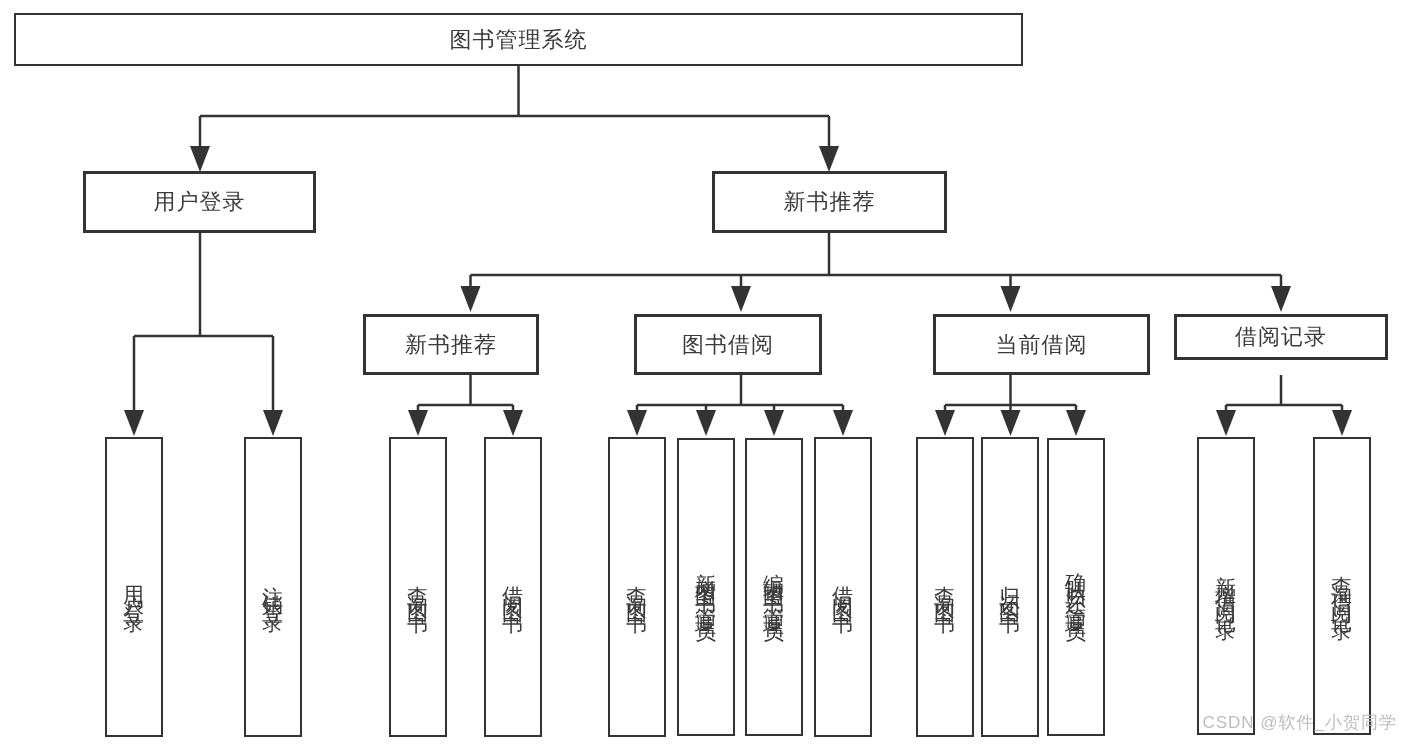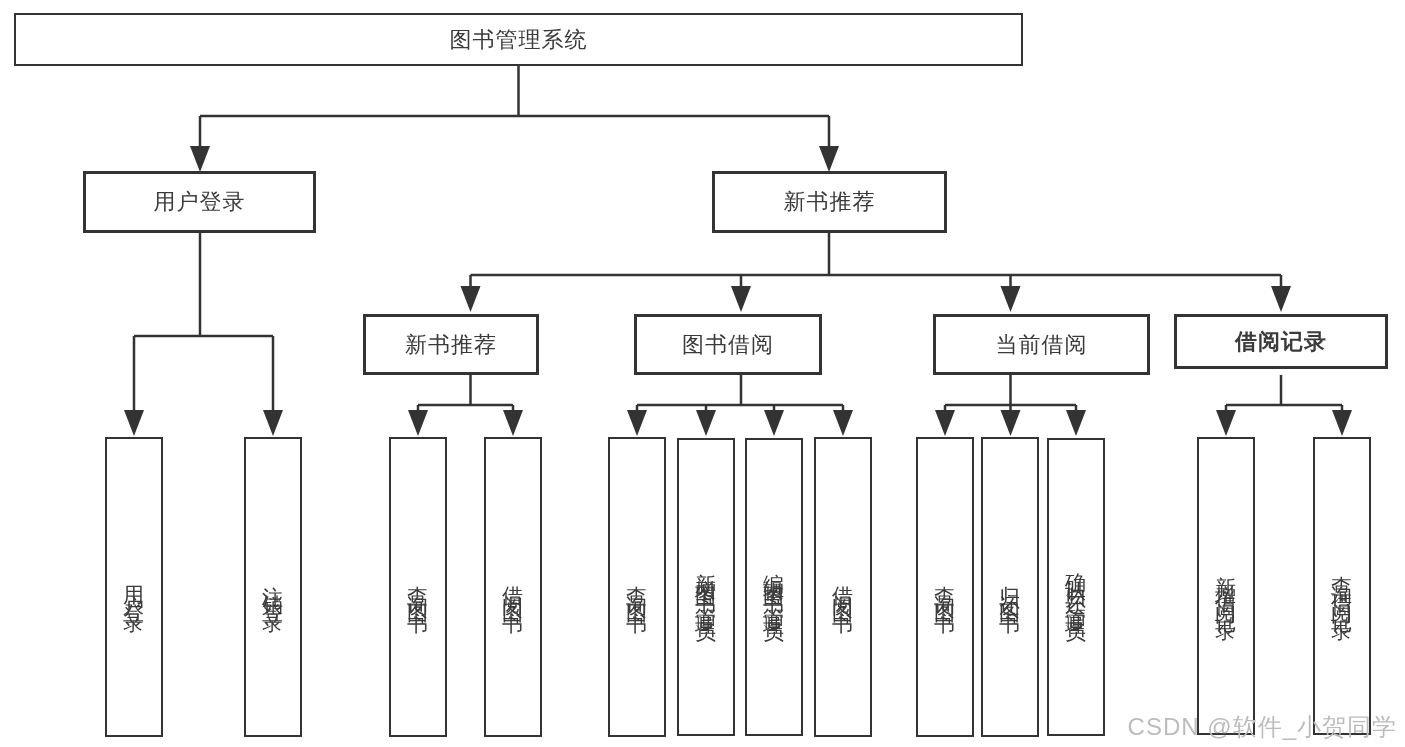--- a/index.html
+++ b/index.html
@@ -34,21 +34,21 @@
     text-orientation: upright;
     font-size: 21px;
     line-height: 1;
     letter-spacing: 9px;
     color: #3a3a3a;
   }
   .watermark {
     position: absolute;
     right: 8px;
     top: 711px;
-    font-size: 24px;
+    font-size: 17px;
     letter-spacing: 1px;
     color: #bcbcbc;
     white-space: nowrap;
   }
 </style>
 </head>
 <body>
 
 <div class="canvas">
 
@@ -108,21 +108,21 @@
 
   <div class="box h-box" style="left:363px; top:314px; width:176px; height:61px;">
     <span>新书推荐</span>
   </div>
   <div class="box h-box" style="left:634px; top:314px; width:188px; height:61px;">
     <span>图书借阅</span>
   </div>
   <div class="box h-box" style="left:902px; top:314px; width:217px; height:61px;margin-left:31px;">
     <span>当前借阅</span>
   </div>
-  <div class="box h-box" style="left:1174px; top:314px; width:214px; height:55px;font-weight:bold;">
+  <div class="box h-box" style="left:1174px; top:314px; width:214px; height:46px;">
     <span>借阅记录</span>
   </div>
 
   <div class="box v-box" style="left:105px; top:437px; width:58px; height:300px;">
     <span class="v-label">用户登录</span>
   </div>
   <div class="box v-box" style="left:244px; top:437px; width:58px; height:300px;">
     <span class="v-label">注销登录</span>
   </div>
 

